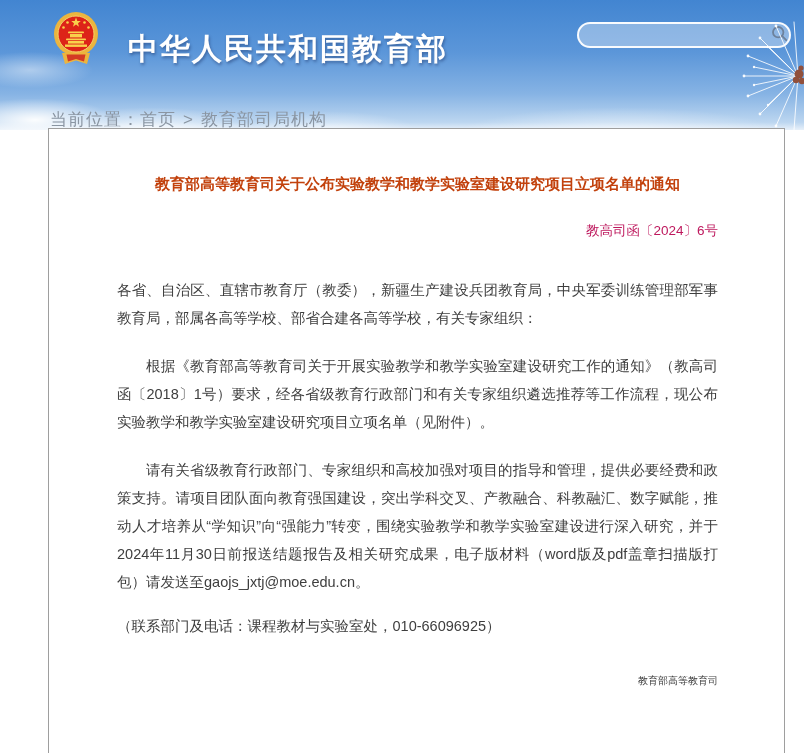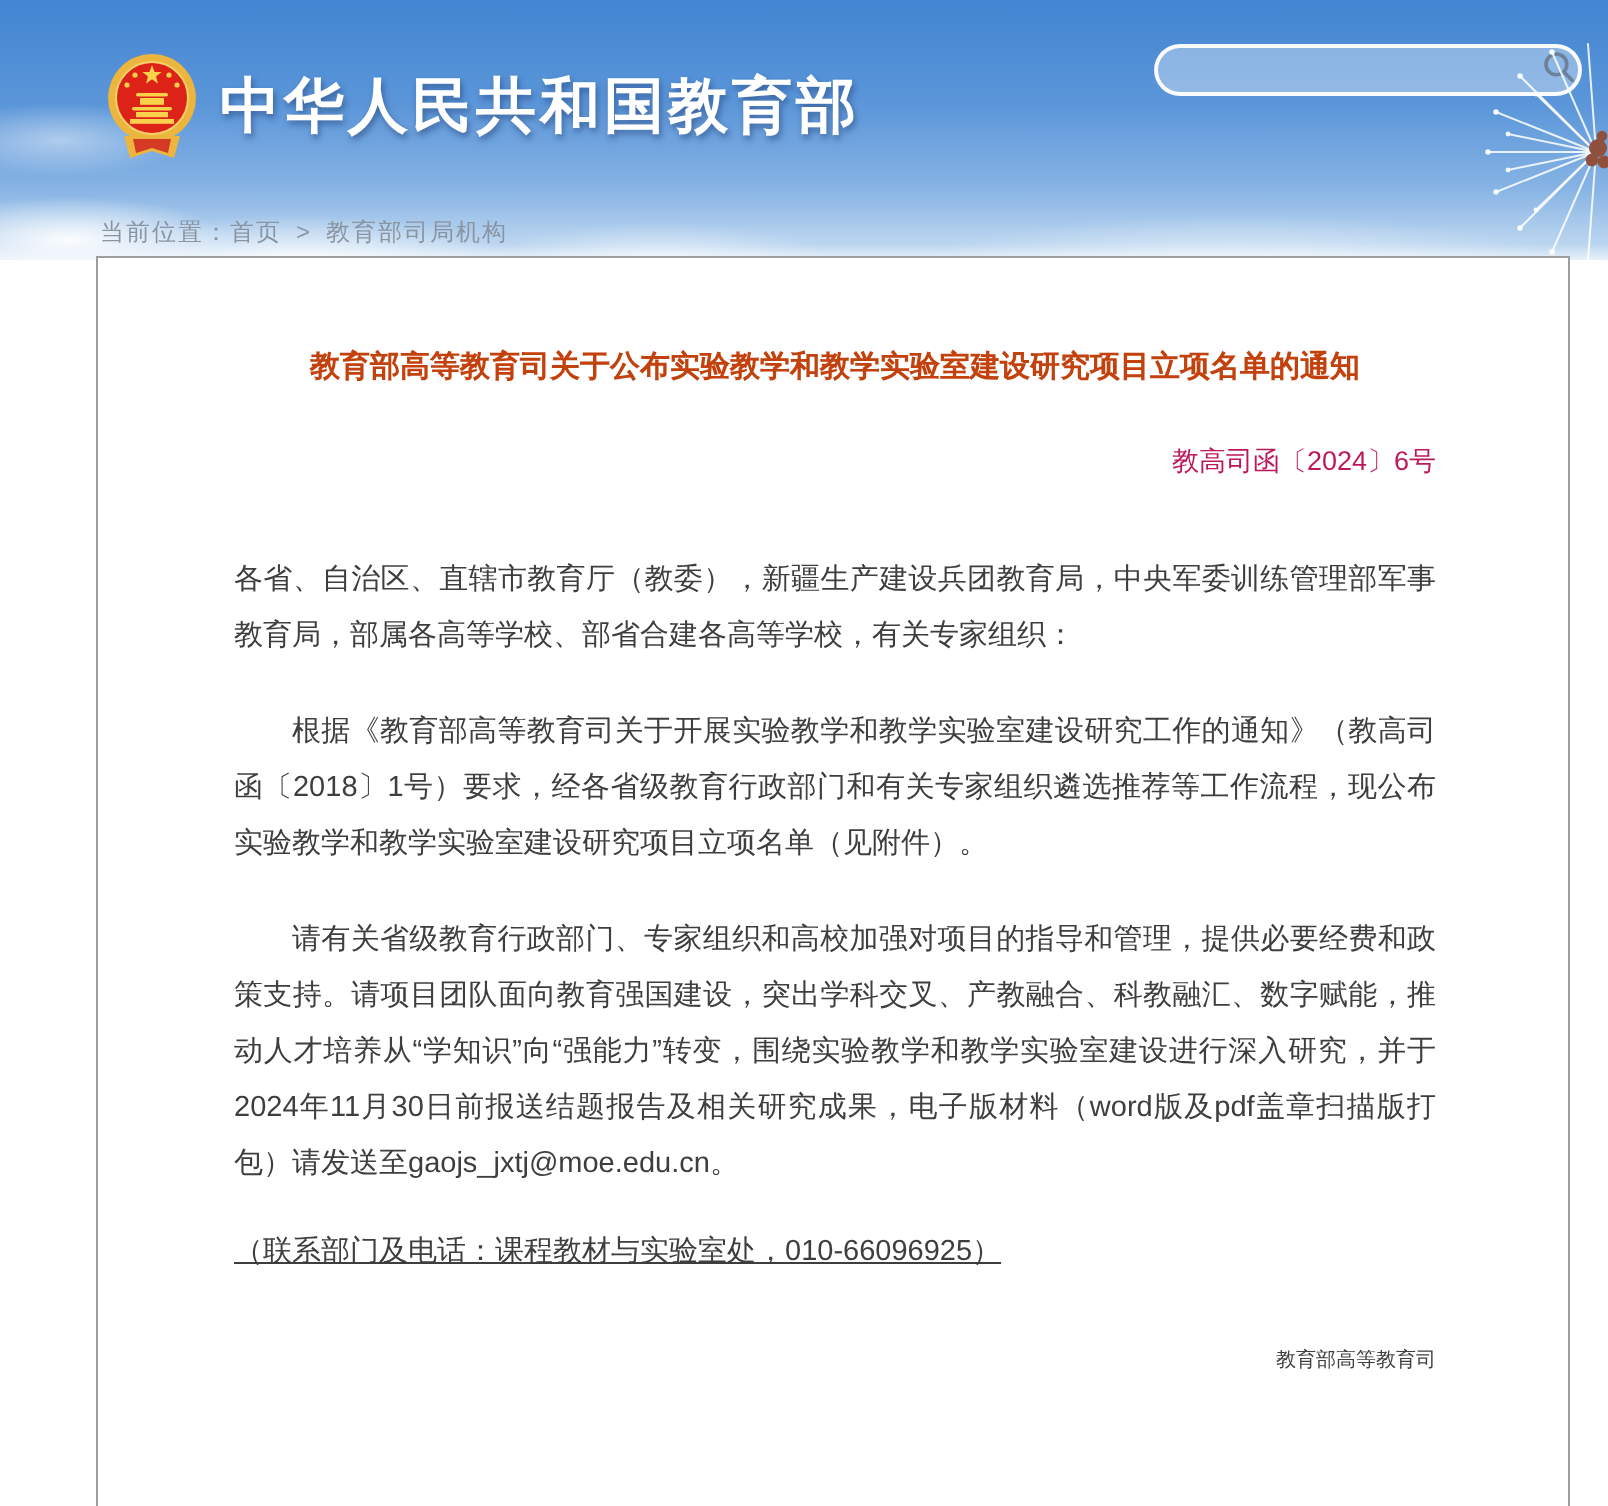--- a/index.html
+++ b/index.html
@@ -12,21 +12,21 @@
   .sky{
     position:absolute;left:0;top:0;width:804px;height:130px;
     background:
       radial-gradient(ellipse 110px 30px at 35px 120px, rgba(255,255,255,.95), rgba(255,255,255,0) 72%),
       radial-gradient(ellipse 150px 34px at 150px 132px, rgba(255,255,255,.85), rgba(255,255,255,0) 72%),
       radial-gradient(ellipse 120px 26px at 330px 130px, rgba(255,255,255,.55), rgba(255,255,255,0) 72%),
       radial-gradient(ellipse 230px 40px at 620px 136px, rgba(255,255,255,.6), rgba(255,255,255,0) 72%),
       radial-gradient(ellipse 90px 26px at 30px 70px, rgba(255,255,255,.45), rgba(255,255,255,0) 70%),
       linear-gradient(180deg,#4285d1 0%,#5b96d9 40%,#86b3e4 72%,#bcd6f0 94%,#e8f1fa 100%);
   }
-  .logo-block{position:absolute;left:53px;top:24px;display:flex;align-items:center;cursor:pointer;}
+  .logo-block{position:absolute;left:53px;top:9px;display:flex;align-items:flex-end;cursor:pointer;gap:18px;}
   .emblem{width:46px;height:57px;display:block;}
   .site-titles{margin-left:11px;padding-top:3px;}
   .site-title{
     font-size:30px;font-weight:bold;color:#ffffff;letter-spacing:2px;line-height:34px;
     text-shadow:1px 2px 3px rgba(20,40,90,.45);white-space:nowrap;
   }
   .site-subtitle{
     font-size:12.5px;font-weight:bold;color:#ffffff;letter-spacing:.2px;margin-top:3px;
     text-shadow:1px 1px 2px rgba(20,40,90,.4);white-space:nowrap;
   }
@@ -38,21 +38,21 @@
   }
   .search-input{
     flex:1;border:none;outline:none;background:transparent;height:20px;
     padding:0 4px 0 12px;font-size:13px;color:#335;
   }
   .search-btn{border:none;background:transparent;padding:0 8px 0 0;cursor:pointer;display:flex;align-items:center;}
   
   .dandelion{position:absolute;right:0;top:14px;width:78px;height:126px;pointer-events:none;}
   
   .breadcrumb{
-    position:absolute;left:50px;top:108px;font-size:12px;color:#8a95a2;letter-spacing:1px;
+    position:absolute;left:50px;top:108px;font-size:17px;color:#8a95a2;letter-spacing:1px;
   }
   .breadcrumb a{color:#8a95a2;text-decoration:none;cursor:pointer;}
   .crumb-sep{margin:0 7px;color:#8a95a2;}
   
   .panel{
     position:absolute;left:48px;top:128px;width:737px;height:660px;box-sizing:border-box;
     background:#ffffff;border:1px solid #9e9e9e;
     padding:44px 66px 0 68px;
   }
   .doc-title{
@@ -61,21 +61,21 @@
   }
   .doc-number{
     text-align:right;font-size:13.5px;color:#be185d;margin-top:27px;line-height:18px;
   }
   .doc-body p{
     font-size:14.5px;color:#3e3e3e;line-height:28px;margin:20px 0 0 0;
     text-align:justify;
   }
   .doc-body p.indent{text-indent:2em;}
   .doc-body p.salutation{margin-top:36px;}
-  .doc-body p.contact{margin-top:16px;text-decoration:underline;}
+  .doc-body p.contact{margin-top:16px;}
   .doc-body p.attachment{margin-top:23px;text-indent:1.4em;}
   .attachment-link{color:#2a35d8;text-decoration:none;cursor:pointer;}
   .doc-sign{
     text-align:right;font-size:10px;color:#3e3e3e;line-height:20px;
     margin-top:31px;padding-right:-2px;
   }
 </style>
 </head>
 <body>
 

